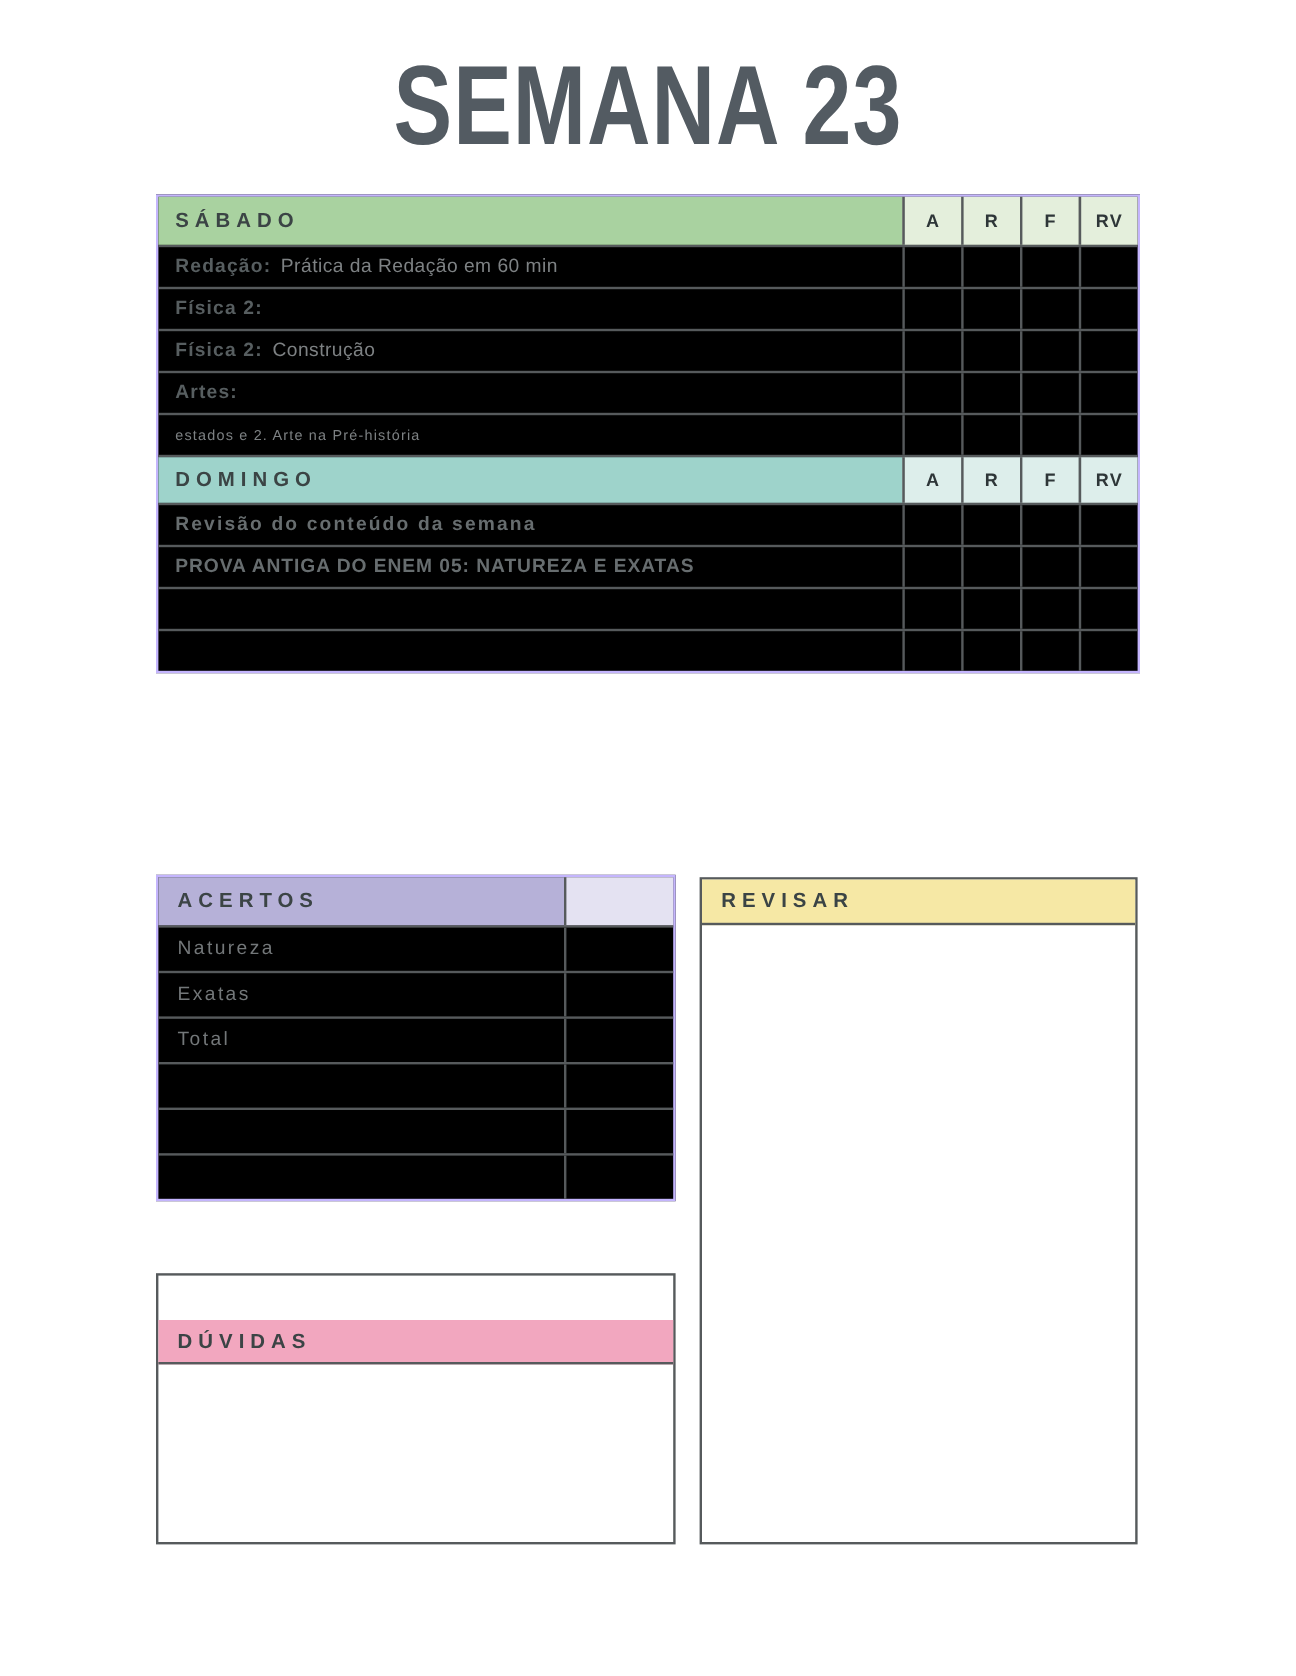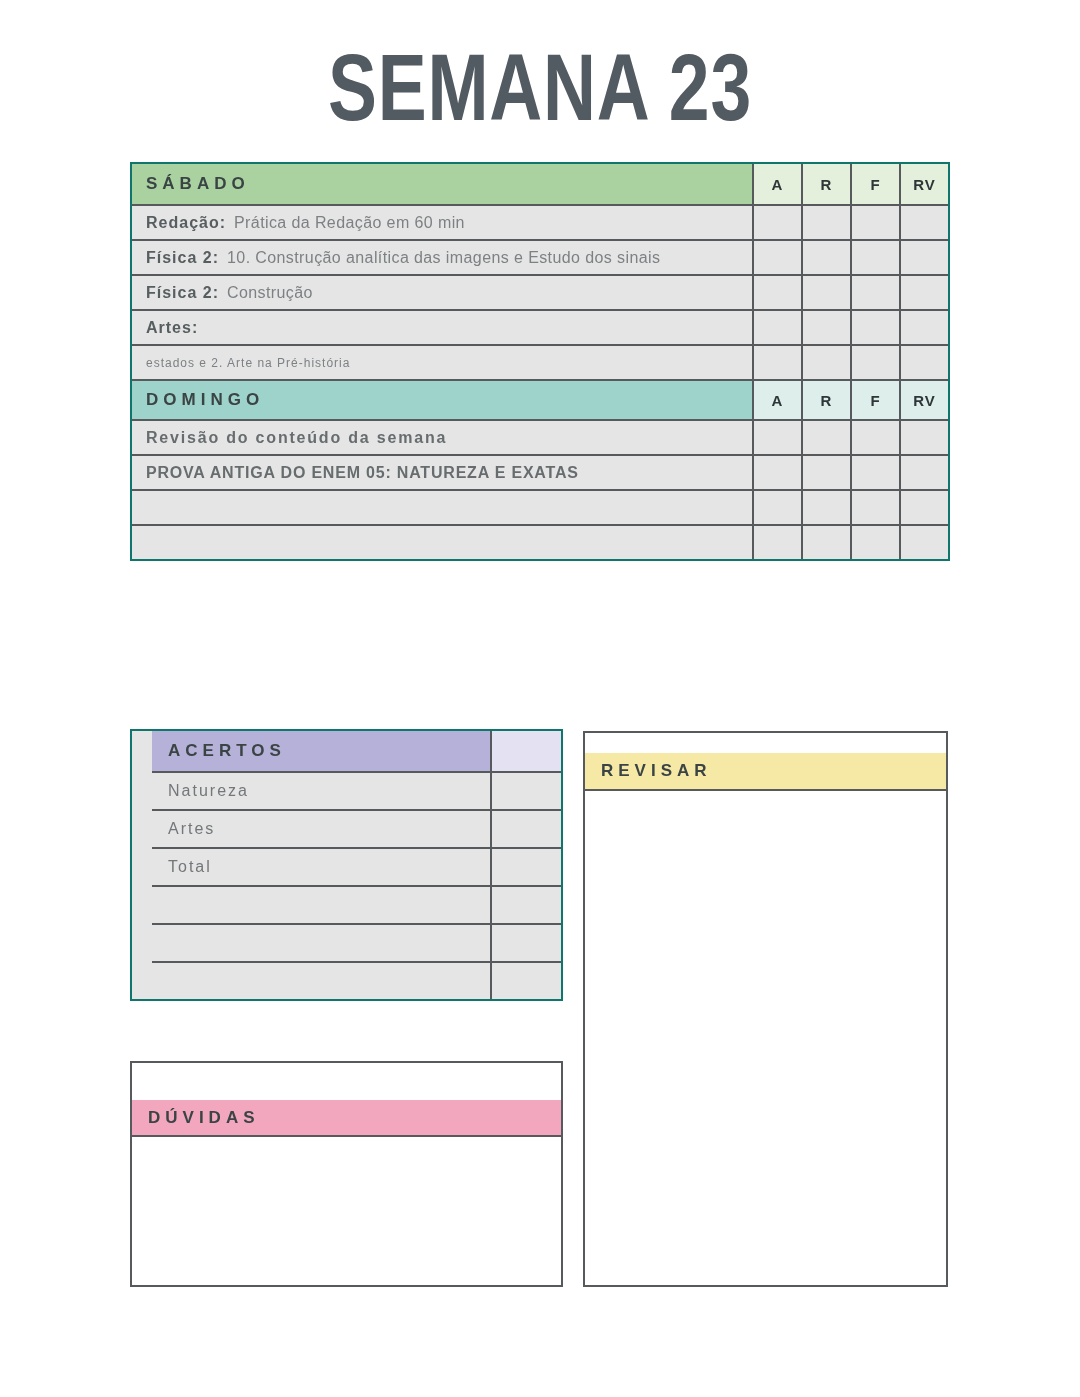--- a/index.html
+++ b/index.html
@@ -10,21 +10,21 @@
 
   
   .title {
     position:absolute; top:38px; left:0; width:1080px; height:100px;
     text-align:center; font-size:94px; line-height:100px; font-weight:bold;
     color:#535b62; transform:scaleX(0.78); transform-origin:center;
     letter-spacing:1px; white-space:nowrap;
   }
 
   
-  .tbl { position:absolute; border:2px solid #0f766e; background:#e5e5e5; box-sizing:border-box; }
+  .tbl { position:absolute; border:2px solid #c4b5fd; background:#000000; box-sizing:border-box; }
   .row { display:flex; box-sizing:border-box; }
   .row + .row { border-top:2px solid #565a5c; }
 
   
   .schedule { left:130px; top:162px; width:820px; }
   .sched-header { height:40px; }
   .sched-body { height:35px; }
   .label-cell {
     flex:0 0 620px; display:flex; align-items:center;
     padding:0 14px; box-sizing:border-box; overflow:hidden; white-space:nowrap;
@@ -38,21 +38,21 @@
   }
   .hdr-check { font-weight:bold; font-size:15px; letter-spacing:1px; color:#2e3638; }
 
   .lead { font-weight:bold; color:#575e60; letter-spacing:1px; font-size:16px; margin-right:8px; }
   .txt-mixed { color:#7d8183; letter-spacing:0.4px; font-size:16px; }
   .txt-plain { color:#7d8183; letter-spacing:1px; font-size:12px; }
   .txt-caps  { color:#676d6f; font-weight:bold; letter-spacing:0.8px; font-size:16px; }
   .txt-bold  { color:#676d6f; font-weight:bold; letter-spacing:1.8px; font-size:16px; }
 
   
-  .acertos { left:130px; top:729px; width:433px;padding-left:20px; }
+  .acertos { left:130px; top:729px; width:433px; }
   .ac-header { height:40px; }
   .ac-body { height:38px; }
   .ac-label {
     flex:0 0 338px; display:flex; align-items:center; padding:0 16px;
     box-sizing:border-box; overflow:hidden;
   }
   .ac-value { flex:1 1 0; border-left:2px solid #565a5c; box-sizing:border-box; }
   .ac-row-label { color:#737779; letter-spacing:2px; font-size:16px; }
 
   
@@ -98,21 +98,20 @@
           <span class="txt-mixed">Prática da Redação em 60 min</span>
         </div>
         <div class="check-cell"></div>
         <div class="check-cell"></div>
         <div class="check-cell"></div>
         <div class="check-cell"></div>
       </div>
       <div class="row sched-body">
         <div class="label-cell">
           <span class="lead">Física 2:</span>
-          <span class="txt-mixed">10. Construção analítica das imagens e Estudo dos sinais</span>
         </div>
         <div class="check-cell"></div>
         <div class="check-cell"></div>
         <div class="check-cell"></div>
         <div class="check-cell"></div>
       </div>
       <div class="row sched-body">
         <div class="label-cell">
           <span class="lead">Física 2:</span>
           <span class="txt-mixed">Construção</span>
@@ -199,21 +198,21 @@
         <div class="ac-value" style="background: rgb(228, 226, 242);"></div>
       </div>
       <div class="row ac-body">
         <div class="ac-label">
           <span class="ac-row-label">Natureza</span>
         </div>
         <div class="ac-value"></div>
       </div>
       <div class="row ac-body">
         <div class="ac-label">
-          <span class="ac-row-label">Artes</span>
+          <span class="ac-row-label">Exatas</span>
         </div>
         <div class="ac-value"></div>
       </div>
       <div class="row ac-body">
         <div class="ac-label">
           <span class="ac-row-label">Total</span>
         </div>
         <div class="ac-value"></div>
       </div>
       <div class="row ac-body">
@@ -224,21 +223,21 @@
         <div class="ac-label"></div>
         <div class="ac-value"></div>
       </div>
       <div class="row ac-body">
         <div class="ac-label"></div>
         <div class="ac-value"></div>
       </div>
     </div>
 
   <div class="notes-box revisar">
-    <div class="notes-header" id="revisar-header" style="background: rgb(246, 232, 165); margin-top: 20px;">
+    <div class="notes-header" id="revisar-header" style="background: rgb(246, 232, 165);">
       <span>REVISAR</span>
     </div>
     <div class="notes-body"></div>
   </div>
 
   <div class="notes-box duvidas">
     <div class="notes-header" id="duvidas-header" style="background: rgb(242, 167, 191);">
       <span>DÚVIDAS</span>
     </div>
     <div class="notes-body"></div>

